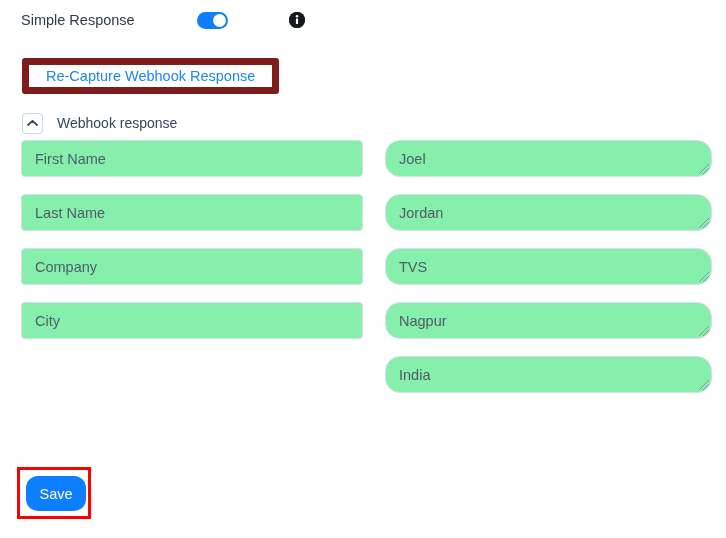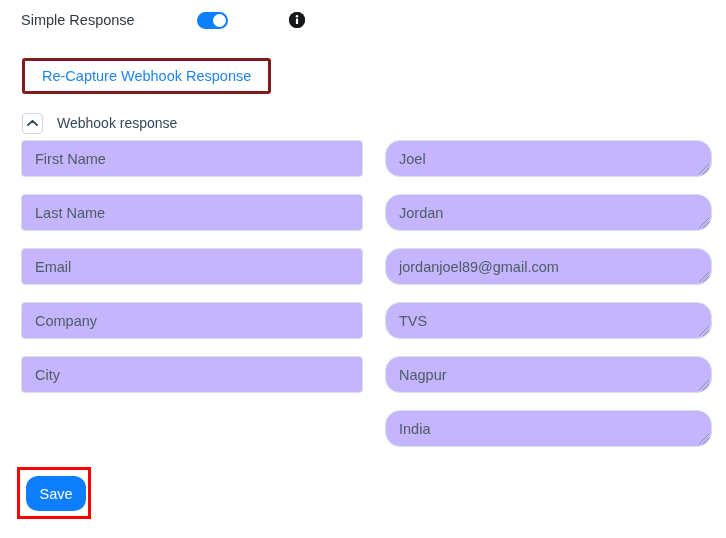--- a/index.html
+++ b/index.html
@@ -73,21 +73,21 @@
 
   
   .recapture-btn {
     position: absolute;
     left: 22px;
     top: 58px;
     height: 36px;
     padding: 0 17px;
     display: flex;
     align-items: center;
-    border: 3px solid #7f1d1d;
+    border: 7px solid #7f1d1d;
     border-radius: 3px;
     background: #ffffff;
     color: #1d84f0;
     font-size: 14.5px;
     font-family: "Liberation Sans", sans-serif;
     cursor: pointer;
     white-space: nowrap;
   }
 
   
@@ -127,21 +127,21 @@
     width: 726px;
   }
   .field-row {
     position: relative;
     height: 54px;
   }
   .field-box {
     position: absolute;
     top: 0;
     height: 37px;
-    background: #c4b5fd;
+    background: #86efac;
     border: 1px solid #d6dfe7;
     border-radius: 4px;
     display: flex;
     align-items: center;
     padding: 0 13px;
     font-size: 14.5px;
     color: #4f5c68;
     font-family: "Liberation Sans", sans-serif;
     cursor: text;
     overflow: hidden;
@@ -245,31 +245,20 @@
     <div class="field-box field-val">
       <span>Jordan</span>
       <span class="resize-handle">
         <svg width="12" height="12" viewBox="0 0 12 12" aria-hidden="true">
           <path d="M11 1 L1 11 M11 5 L5 11 M11 9 L9 11" stroke="#8a96a3" stroke-width="1" fill="none"></path>
         </svg>
       </span>
     </div>
   </div>
 
-  <div class="field-row">
-    <div class="field-box field-key">Email</div>
-    <div class="field-box field-val">
-      <span>jordanjoel89@gmail.com</span>
-      <span class="resize-handle">
-        <svg width="12" height="12" viewBox="0 0 12 12" aria-hidden="true">
-          <path d="M11 1 L1 11 M11 5 L5 11 M11 9 L9 11" stroke="#8a96a3" stroke-width="1" fill="none"></path>
-        </svg>
-      </span>
-    </div>
-  </div>
 
   <div class="field-row">
     <div class="field-box field-key">Company</div>
     <div class="field-box field-val">
       <span>TVS</span>
       <span class="resize-handle">
         <svg width="12" height="12" viewBox="0 0 12 12" aria-hidden="true">
           <path d="M11 1 L1 11 M11 5 L5 11 M11 9 L9 11" stroke="#8a96a3" stroke-width="1" fill="none"></path>
         </svg>
       </span>

